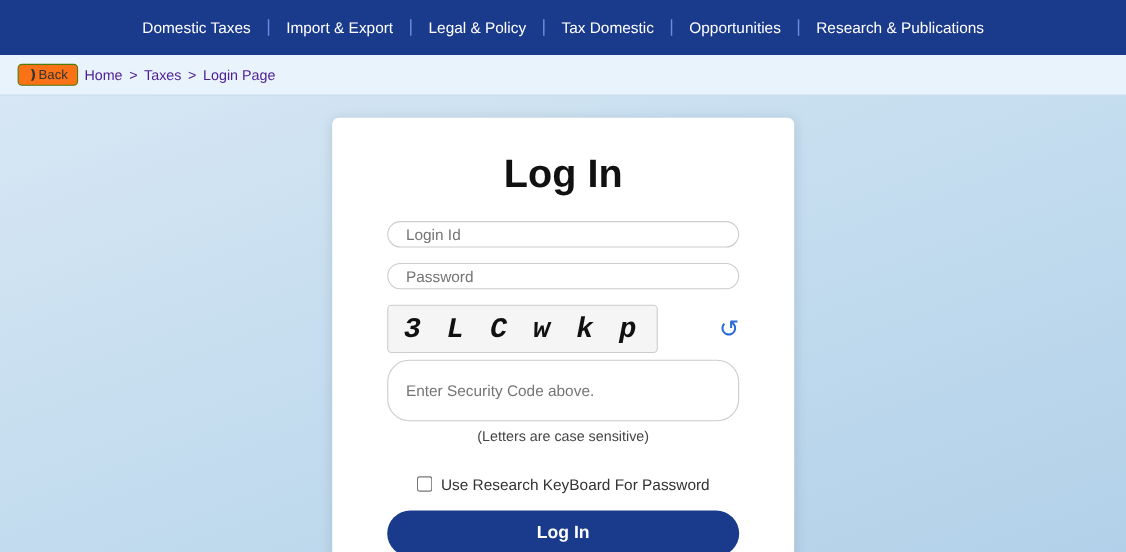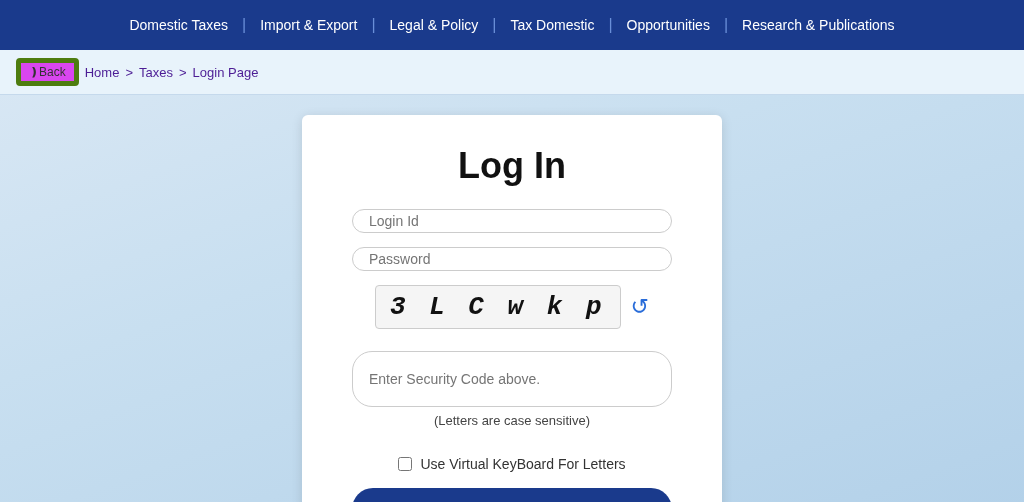--- a/index.html
+++ b/index.html
@@ -38,22 +38,22 @@
       background-color: #e8f3fb;
       border-bottom: 1px solid #c5d9ec;
       padding: 8px 16px;
       display: flex;
       align-items: center;
       gap: 6px;
       font-size: 13px;
       color: #333;
     }
     .back-btn {
-      border: 5px solid #4d7c0f;
-      background: #d946ef;
+      border: 1px solid #4d7c0f;
+      background: #f97316;
       border-radius: 4px;
       padding: 2px 8px;
       font-size: 12px;
       cursor: pointer;
       color: #333;
     }
     .breadcrumb-text {
       color: #4c1d95;
     }
 
@@ -92,23 +92,23 @@
       font-size: 14px;
       color: #666;
       margin-bottom: 14px;
       outline: none;
     }
 
     .captcha-row {
       display: flex;
       align-items: center;
       gap: 10px;
-      margin-bottom: 22px;
-      width: 100%;
-      justify-content: center;
+      margin-bottom: 6px;
+      width: 100%;
+      justify-content: space-between;
     }
 
     .captcha-box {
       border: 1px solid #ccc;
       border-radius: 4px;
       background: #f5f5f5;
       padding: 6px 14px;
       font-size: 26px;
       font-family: 'Courier New', monospace;
       letter-spacing: 4px;
@@ -212,19 +212,19 @@
       <div class="captcha-box">3 L C w k p</div>
       <span class="refresh-icon" title="Refresh Captcha">↺</span>
     </div>
 
     <input class="security-input" type="text" placeholder="Enter Security Code above." style="">
 
     <p class="case-note">(Letters are case sensitive)</p>
 
     <div class="virtual-keyboard-row">
       <input type="checkbox" id="vkb" style="">
-      <label for="vkb" class="virtual-keyboard-label">Use Virtual KeyBoard For Letters</label>
+      <label for="vkb" class="virtual-keyboard-label">Use Research KeyBoard For Password</label>
     </div>
 
     <button class="login-btn">Log In</button>
 
   </div>
 </div>
 
 </body></html>

